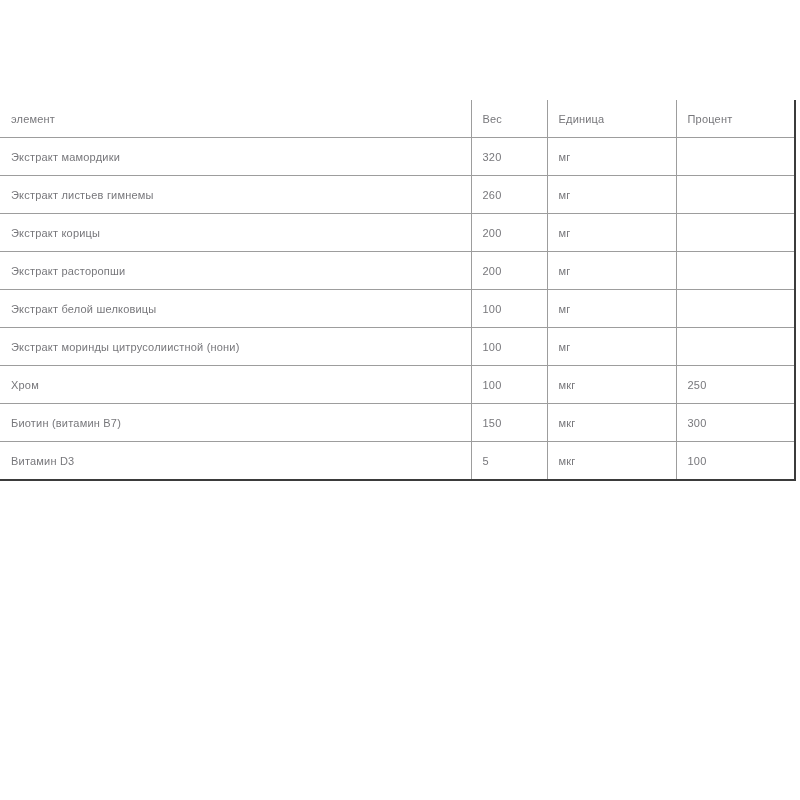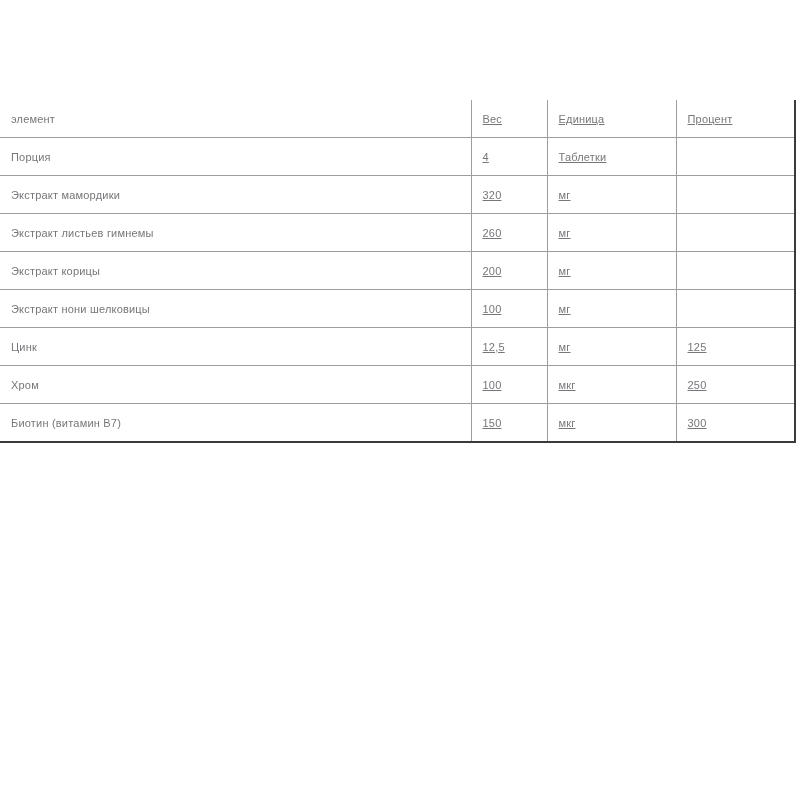--- a/index.html
+++ b/index.html
@@ -43,21 +43,20 @@
     height: 37px;
   }
   
   table.facts tbody tr td {
     border-top: 1px solid var(--grid-line, #9d9d9d);
   }
   
   table.facts th + th,
   table.facts td + td {
     border-left: 1px solid var(--grid-line, #9d9d9d);
-    text-decoration: underline;
   }
 </style>
 </head>
 <body style="background: rgb(255, 255, 255);">
 
 <div class="table-wrap">
   <table class="facts">
     <colgroup>
       <col style="width:471px">
       <col style="width:76px">
@@ -67,62 +66,68 @@
     <thead>
       <tr>
         <th>элемент</th>
         <th>Вес</th>
         <th>Единица</th>
         <th>Процент</th>
       </tr>
     </thead>
     <tbody>
         <tr>
-          <td>Порция</td>
-          <td>4</td>
-          <td>Таблетки</td>
-          <td></td>
-        </tr>
-        <tr>
           <td>Экстракт мамордики</td>
           <td>320</td>
           <td>мг</td>
           <td></td>
         </tr>
         <tr>
           <td>Экстракт листьев гимнемы</td>
           <td>260</td>
           <td>мг</td>
           <td></td>
         </tr>
         <tr>
           <td>Экстракт корицы</td>
           <td>200</td>
           <td>мг</td>
           <td></td>
         </tr>
         <tr>
-          <td>Экстракт нони шелковицы</td>
+          <td>Экстракт расторопши</td>
+          <td>200</td>
+          <td>мг</td>
+          <td></td>
+        </tr>
+        <tr>
+          <td>Экстракт белой шелковицы</td>
           <td>100</td>
           <td>мг</td>
           <td></td>
         </tr>
         <tr>
-          <td>Цинк</td>
-          <td>12,5</td>
+          <td>Экстракт моринды цитрусолиистной (нони)</td>
+          <td>100</td>
           <td>мг</td>
-          <td>125</td>
+          <td></td>
         </tr>
         <tr>
           <td>Хром</td>
           <td>100</td>
           <td>мкг</td>
           <td>250</td>
         </tr>
         <tr>
           <td>Биотин (витамин B7)</td>
           <td>150</td>
           <td>мкг</td>
           <td>300</td>
         </tr>
+        <tr>
+          <td>Витамин D3</td>
+          <td>5</td>
+          <td>мкг</td>
+          <td>100</td>
+        </tr>
       </tbody>
   </table>
 </div>
 
 </body></html>

